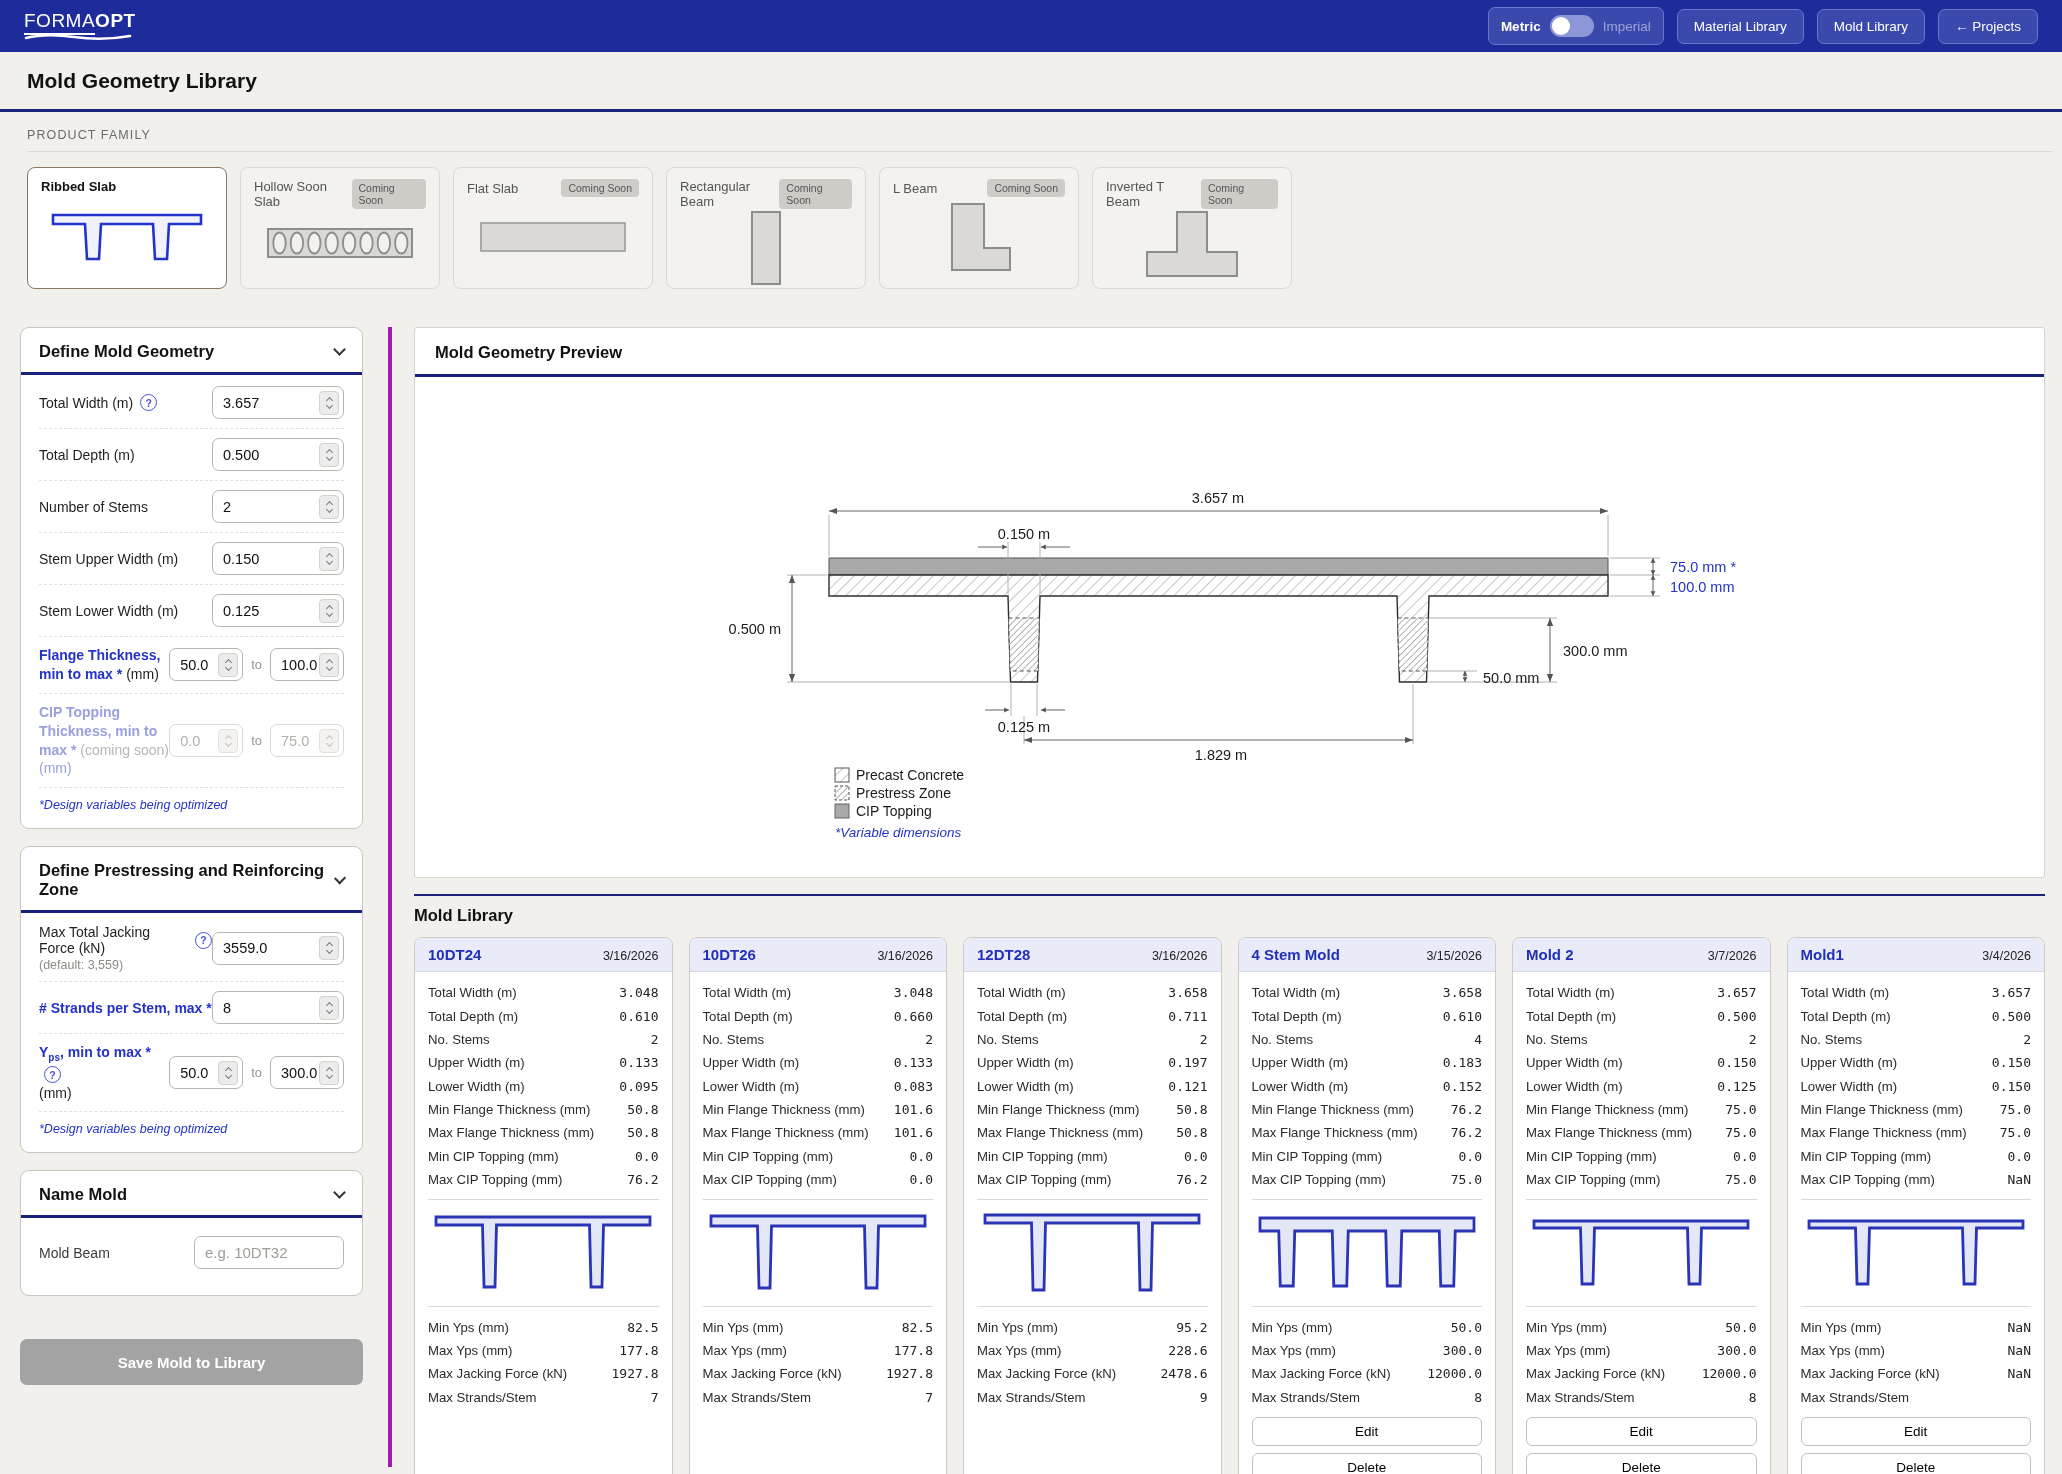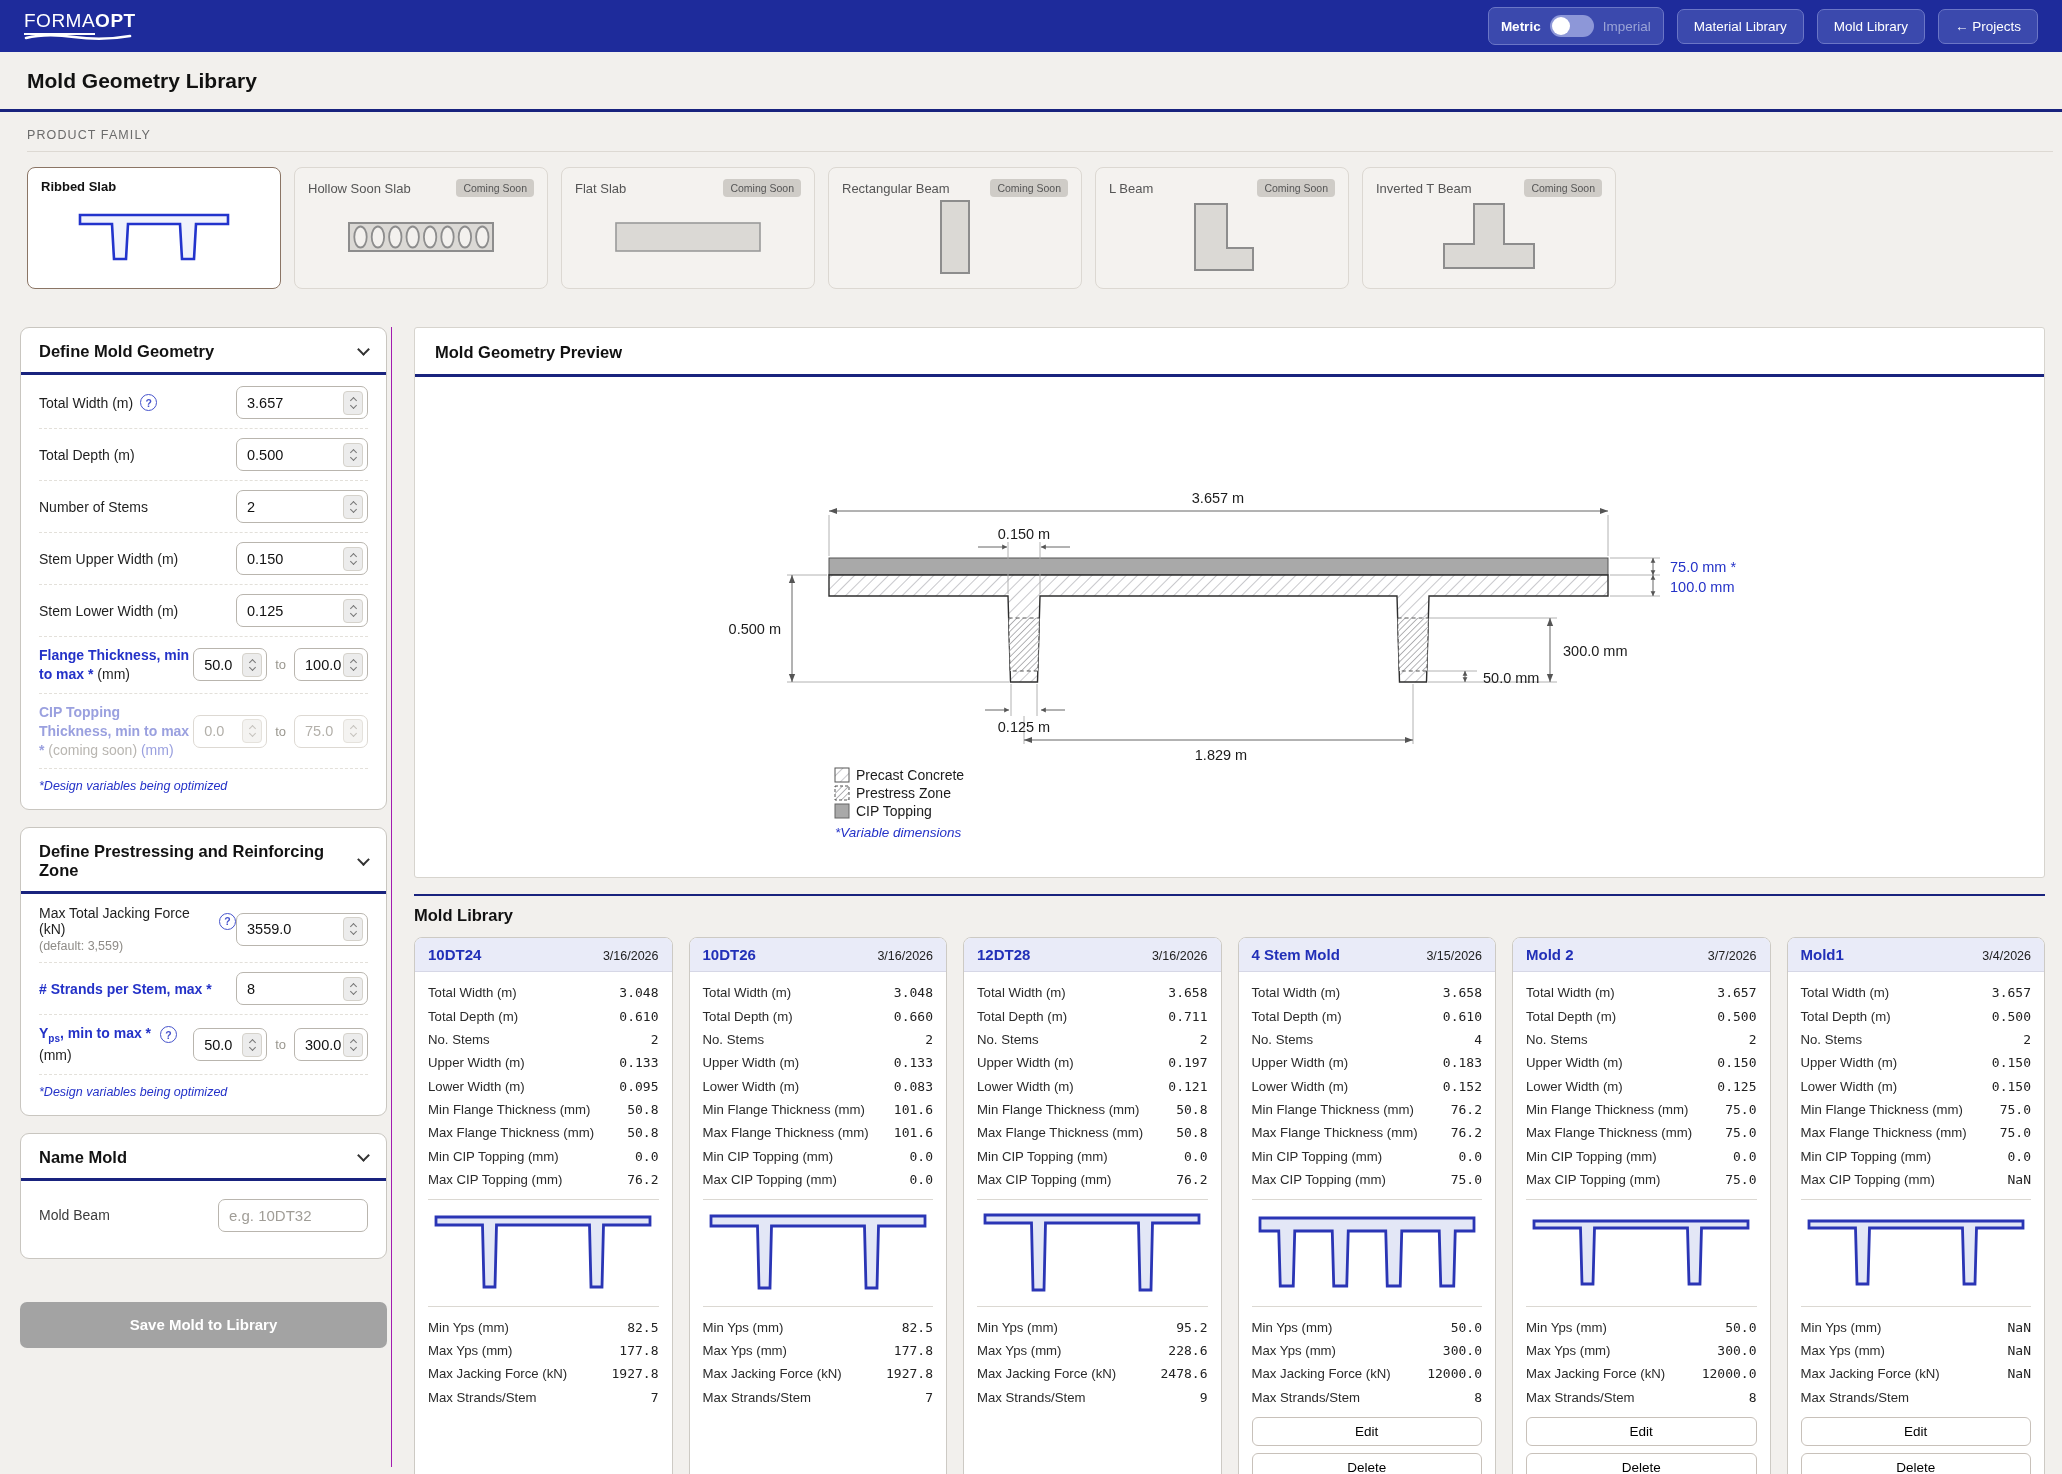--- a/index.html
+++ b/index.html
@@ -26,32 +26,32 @@
   
   .page-header { height:60px; display:flex; align-items:center; padding:0 27px; background:#f2f0ed;
                  border-bottom:3px solid #19237e; }
   .page-header h1 { font-size:21px; font-weight:700; color:#111; }
 
   
   .pf-section { padding:16px 9px 22px 27px; }
   .pf-heading { font-size:12.5px; letter-spacing:1.1px; color:#6b6b6b; font-weight:500; }
   .pf-rule { border:none; border-top:1px solid #ddd9d3; margin:9px 0 15px 0; }
   .pf-cards { display:flex; gap:13px; }
-  .pf-card { width:254px; height:122px; border:1px solid #dcd8d2; border-radius:8px; background:#f4f2ef;
+  .pf-card { width:200px; height:122px; border:1px solid #dcd8d2; border-radius:8px; background:#f4f2ef;
              padding:11px 13px; cursor:pointer; display:flex; flex-direction:column; }
   .pf-card.selected { background:#fff; border:1.5px solid #8b7565; }
   .pf-head { display:flex; align-items:center; justify-content:space-between; }
   .pf-title { font-size:13px; color:#555; }
   .pf-card.selected .pf-title { color:#111; font-weight:700; }
   .pf-badge { background:#cfccc7; color:#555; font-size:10.5px; border-radius:4px; padding:3px 7px; }
   .pf-shape { flex:1; display:flex; align-items:center; justify-content:center; }
 
   
   .content { display:flex; padding:16px 17px 0 20px; align-items:flex-start; }
-  .sidebar { width:372px; flex:0 0 372px; padding-right:4px; border-right:1px solid #a21caf; min-height:1140px; }
+  .sidebar { width:372px; flex:0 0 372px; padding-right:25px; border-right:4px solid #a21caf; min-height:1140px; }
   .main { flex:1; margin-left:22px; }
 
   
   .panel { background:#fff; border:1px solid #c9c6c0; border-radius:9px; margin-bottom:17px; overflow:hidden; }
   .panel-head { display:flex; align-items:center; justify-content:space-between; padding:14px 18px 11px 18px; cursor:pointer; }
   .panel-title { font-size:16.5px; font-weight:700; color:#121212; }
   .chev { width:9px; height:9px; border-right:2px solid #333; border-bottom:2px solid #333;
           transform:rotate(45deg); margin-top:-4px; }
   .panel-rule { height:3px; background:#19237e; }
   .panel-body { padding:2px 18px 12px 18px; }

